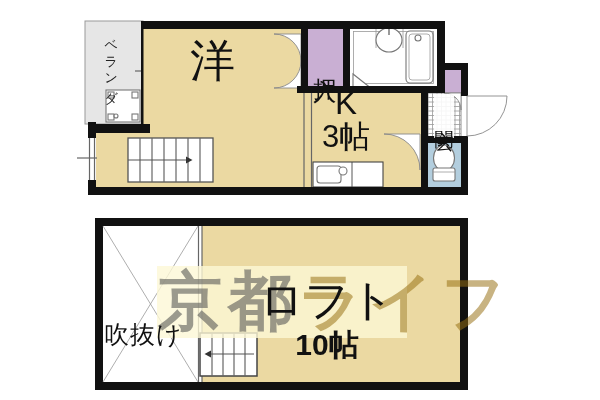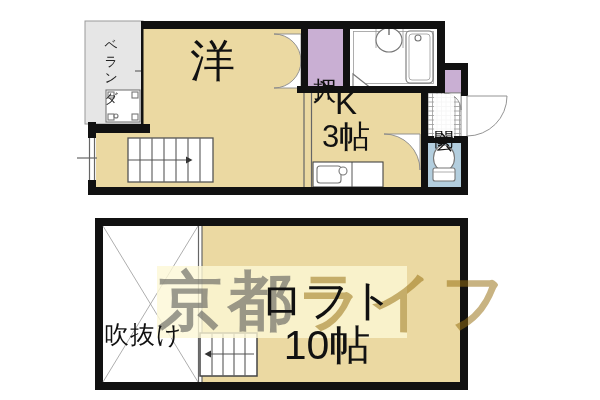--- a/index.html
+++ b/index.html
@@ -18,21 +18,21 @@
   .room-label .l2{font-size:41px;line-height:42px;}
   .kitchen-label{left:306px;top:86px;width:80px;}
   .kitchen-label .l1{font-size:33px;line-height:34px;}
   .kitchen-label .l2{font-size:31px;line-height:33px;}
   .closet-label{left:313px;top:31px;font-size:23px;letter-spacing:1px;height:60px;}
   .entrance-label{left:434px;top:94px;font-size:19px;height:44px;background:rgba(255,255,255,0.9);}
   .veranda-label{left:104px;top:29px;font-size:13px;letter-spacing:2.5px;height:70px;color:#222;}
   .void-label{left:104px;top:291px;font-size:25px;letter-spacing:1px;margin-top:30px;}
   .loft-label{left:257px;top:276px;width:140px;}
   .loft-label .l1{font-size:44px;line-height:47px;}
-  .loft-label .l2{font-size:41px;line-height:44px;}
+  .loft-label .l2{font-size:30px;line-height:44px;font-weight:bold;}
   .wm-band{position:absolute;left:157px;top:266px;width:250px;height:72px;z-index:3;
            background:rgba(253,247,214,0.8);}
   .wm-text{position:absolute;left:1px;top:0px;white-space:nowrap;font-weight:bold;
            font-size:64px;line-height:70px;letter-spacing:6px;}
   .wm-city{color:rgba(95,95,92,0.62);}
   .wm-brand{color:rgba(150,110,15,0.52);}
 </style>
 </head>
 <body>
 

